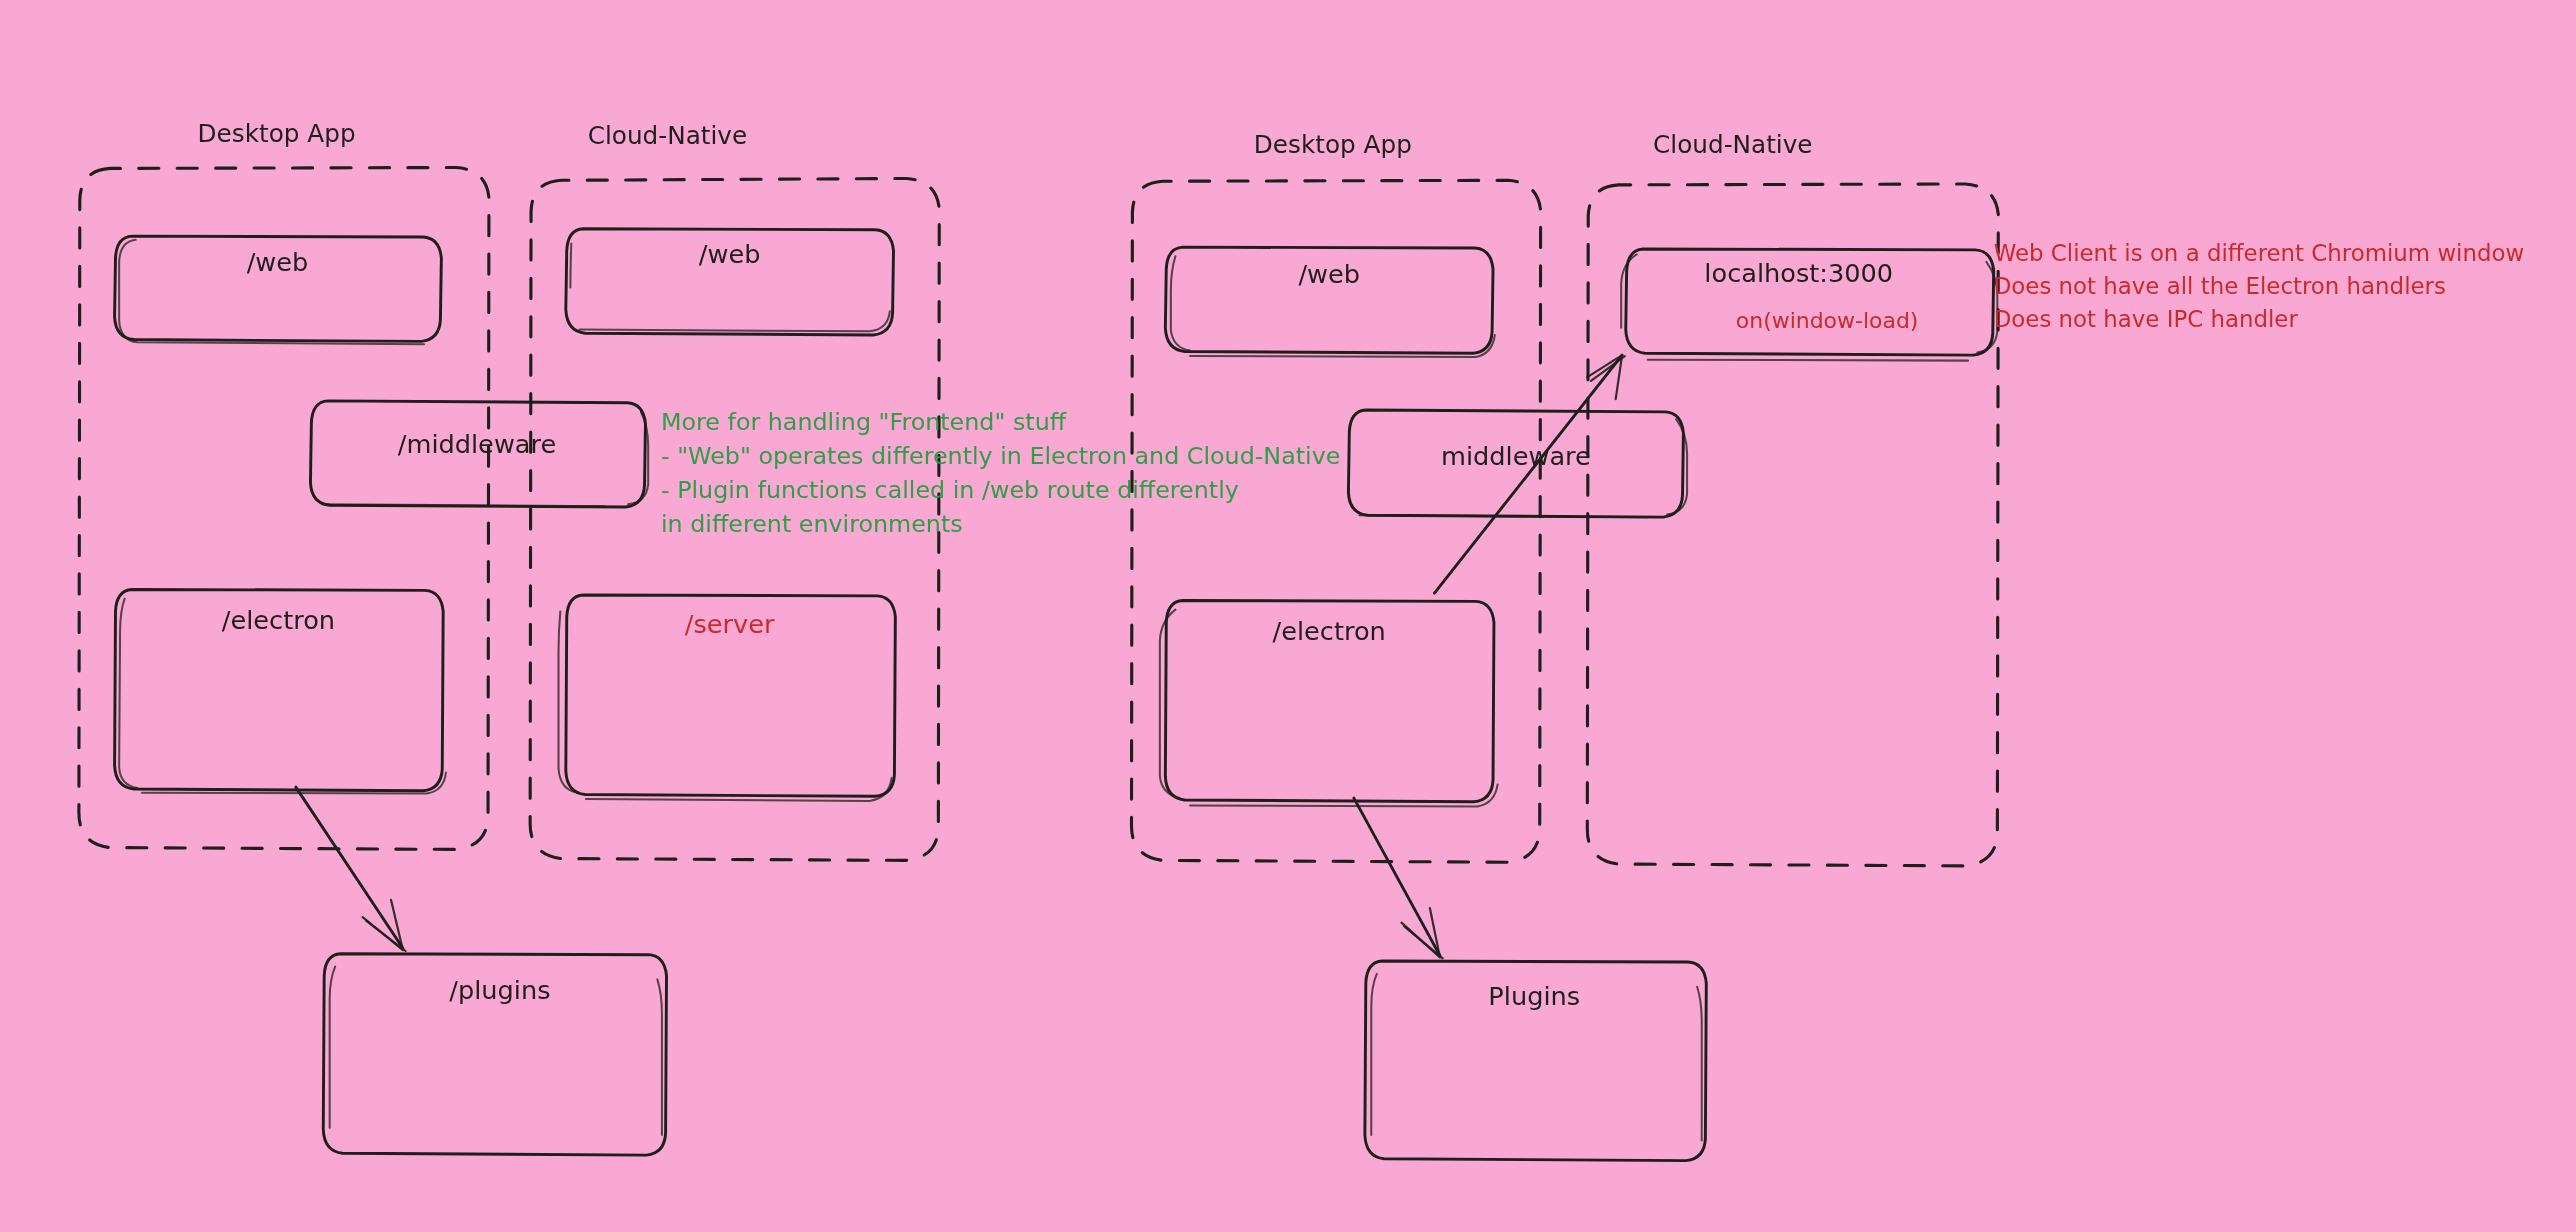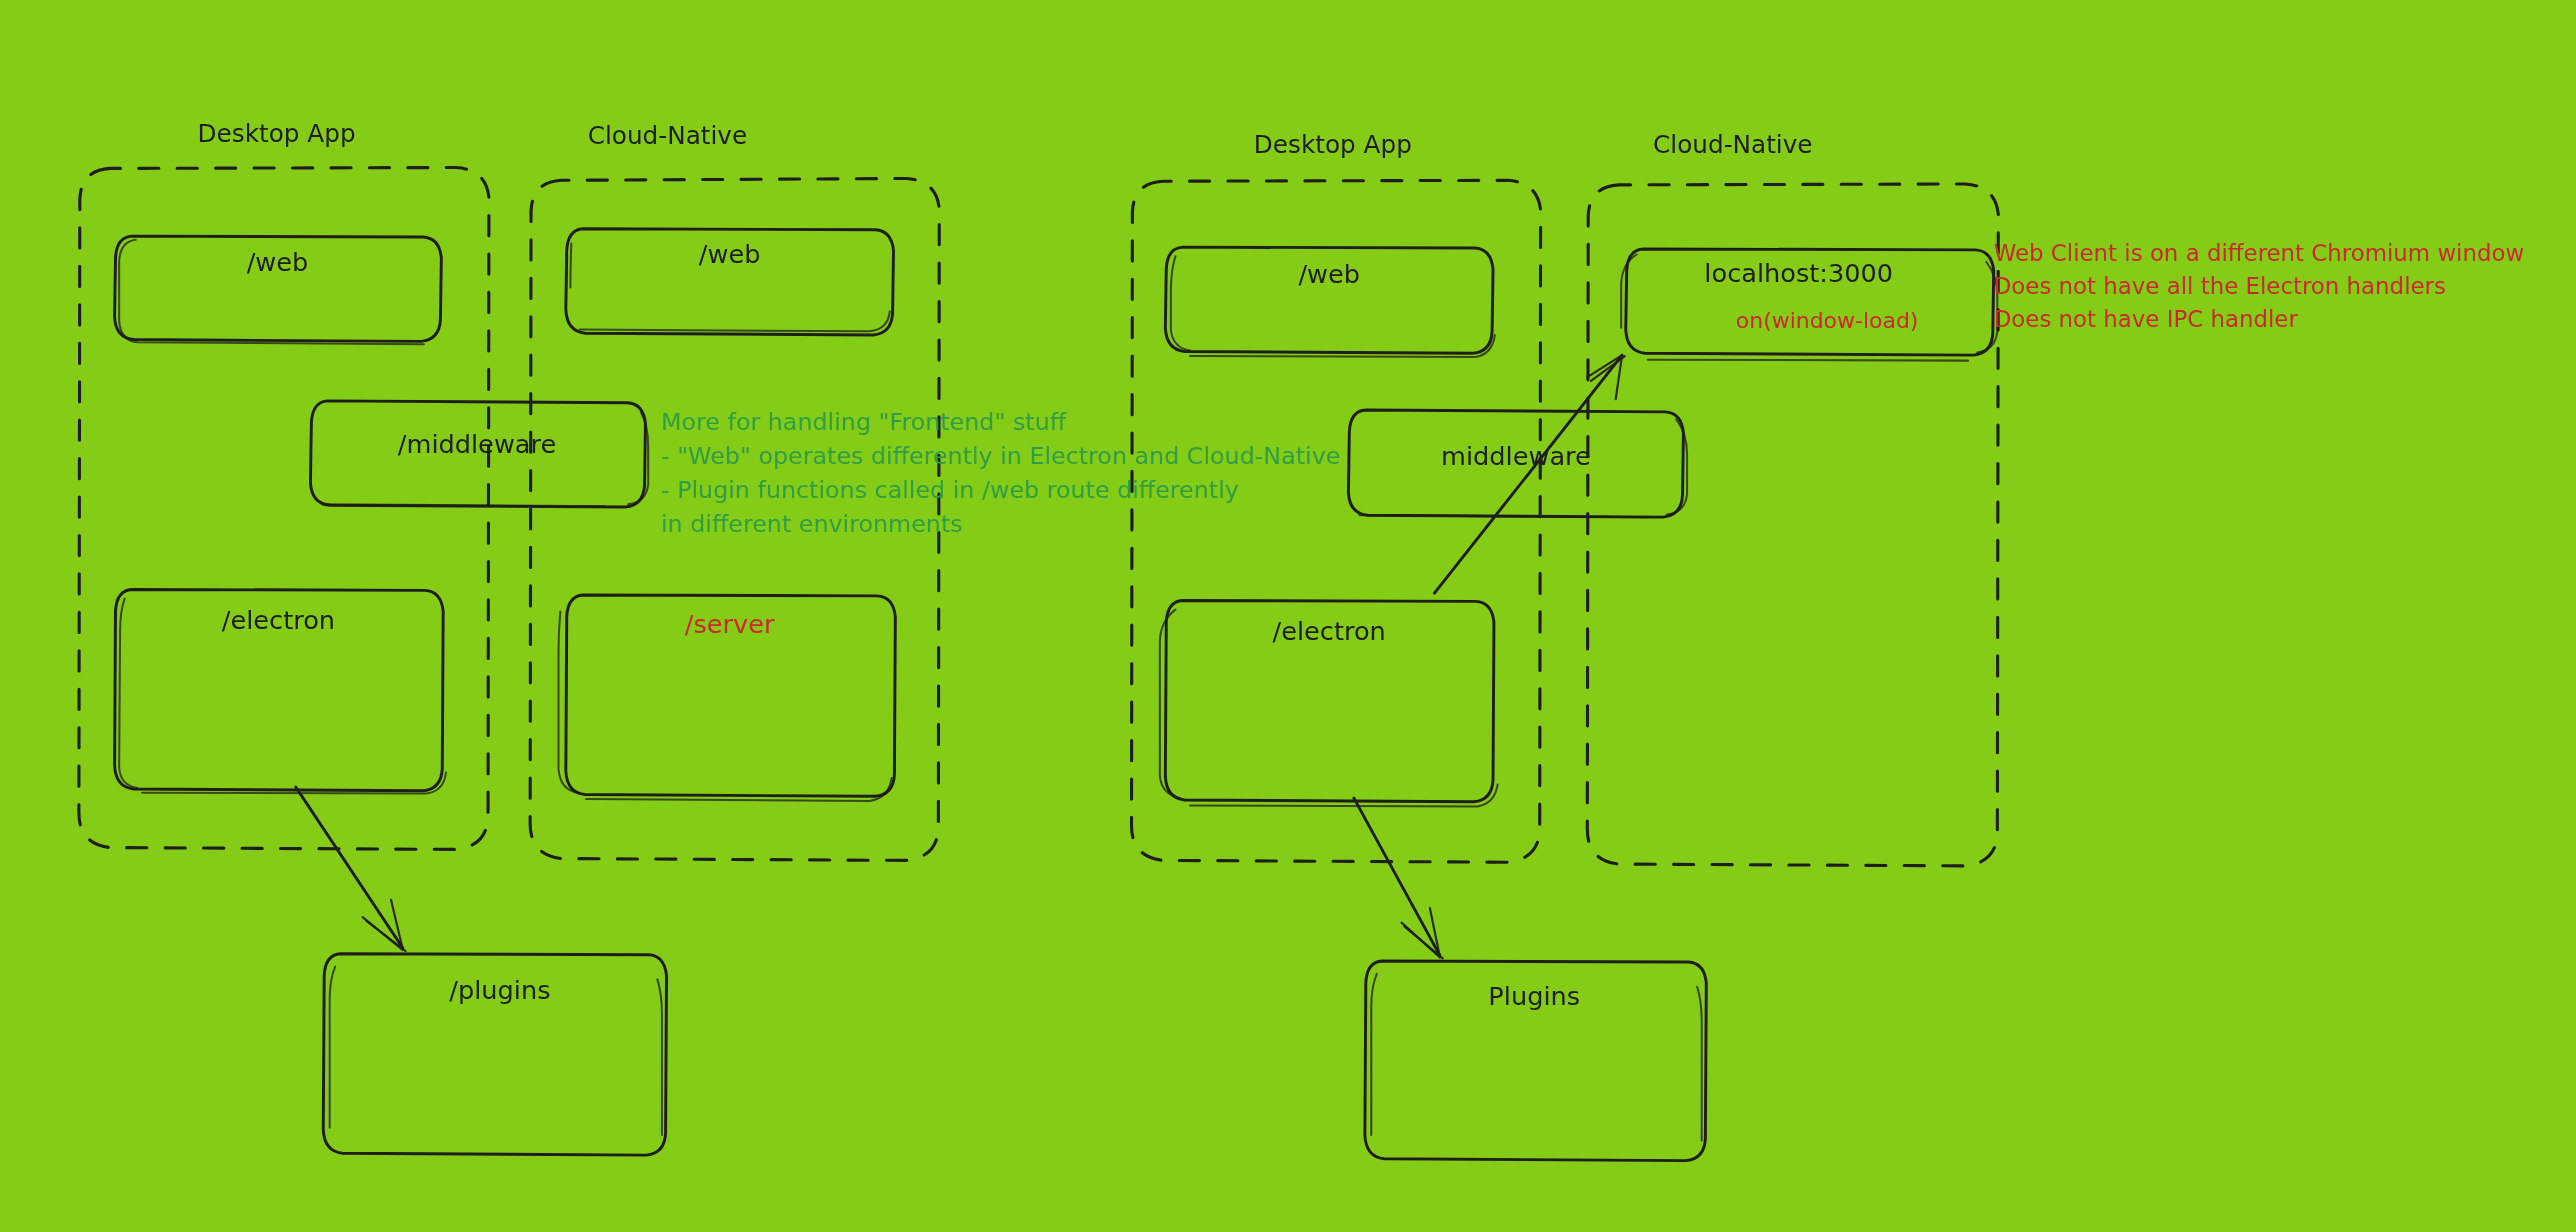--- a/index.html
+++ b/index.html
@@ -10,21 +10,21 @@
   body {
     width: 2576px;
     height: 1232px;
     overflow: hidden;
     font-family: "DejaVu Sans", sans-serif;
   }
   #canvas {
     position: relative;
     width: 2576px;
     height: 1232px;
-    background: #84cc16;
+    background: #f9a8d4;
   }
   svg#diagram {
     position: absolute;
     left: 0;
     top: 0;
     width: 2576px;
     height: 1232px;
   }
   .node-stroke {
     fill: none;

